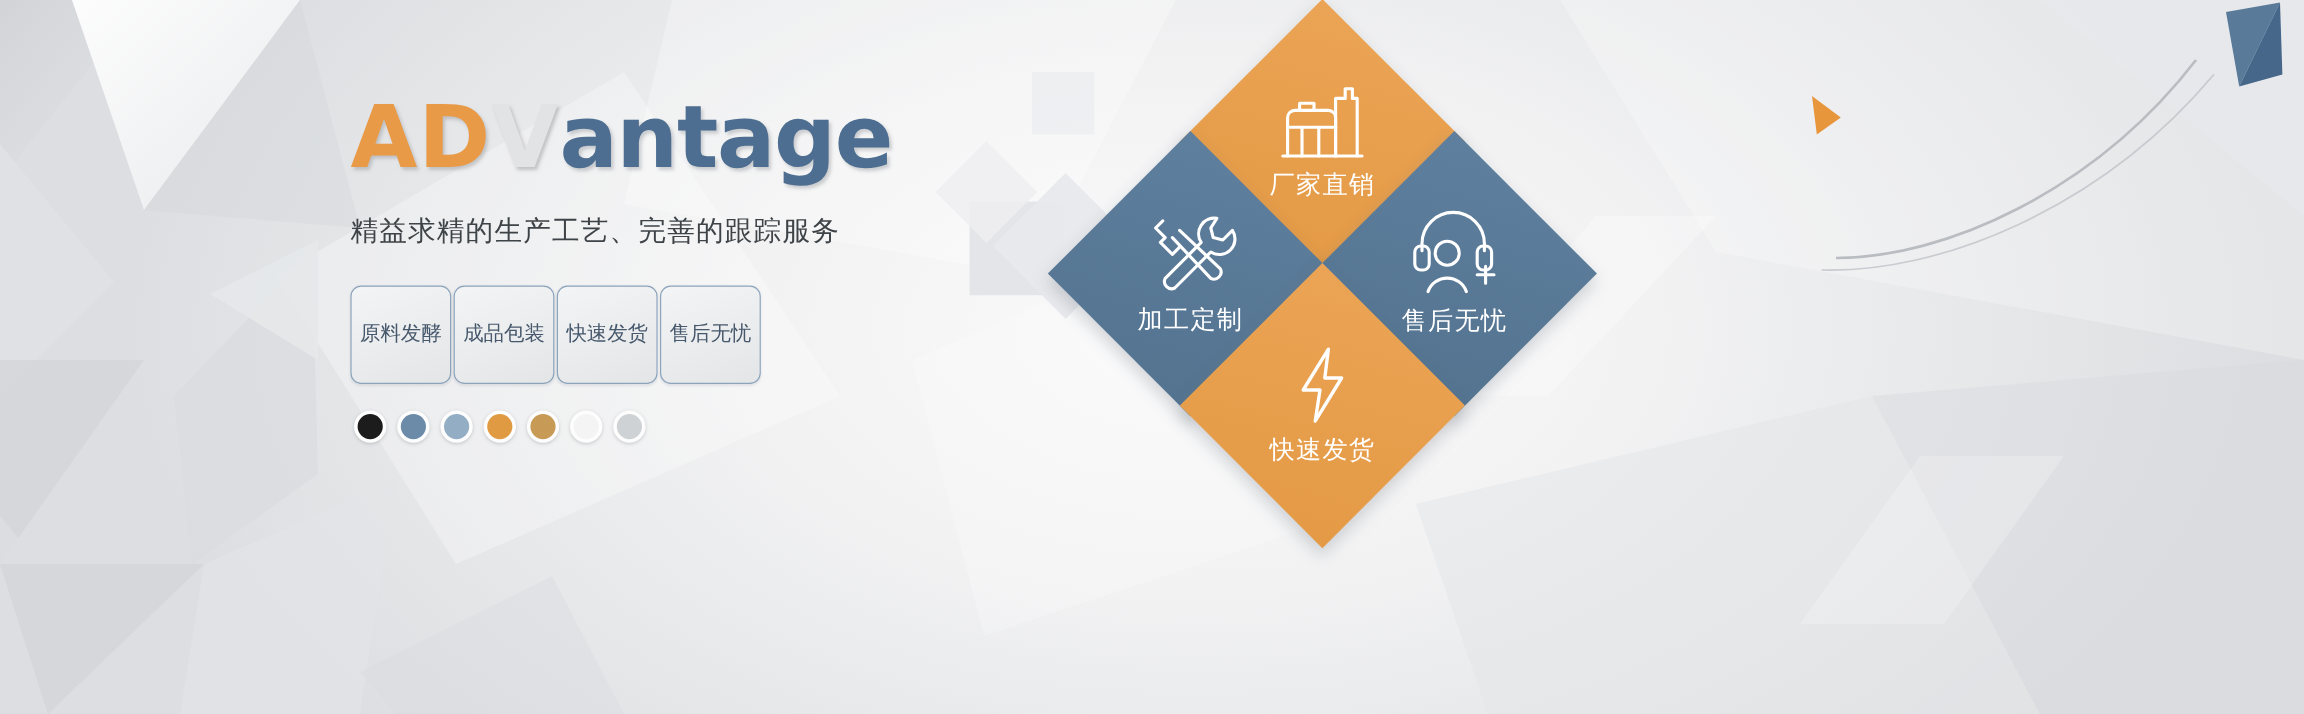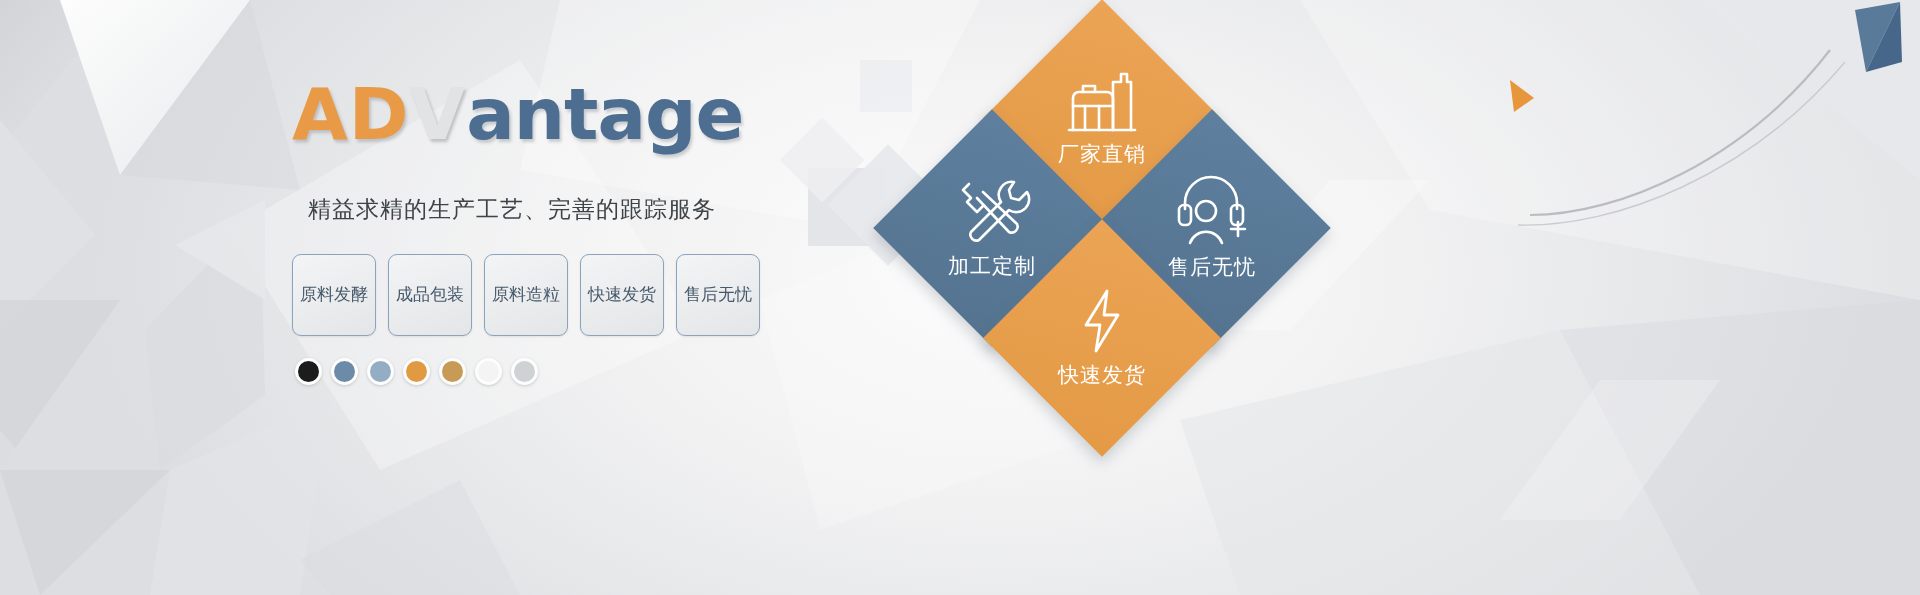--- a/index.html
+++ b/index.html
@@ -23,28 +23,28 @@
   .headline{
     font-size:72px;font-weight:bold;letter-spacing:1px;line-height:1;
     white-space:nowrap;margin:0;
     font-family:"DejaVu Sans","Liberation Sans",sans-serif;
   }
   .hl-ad{color:#e89a46;text-shadow:2px 3px 3px rgba(120,120,125,.35);}
   .hl-v{color:#e2e3e5;text-shadow:2px 3px 3px rgba(140,140,145,.45);}
   .hl-rest{color:#4d6e90;letter-spacing:-1px;text-shadow:2px 3px 3px rgba(120,125,135,.35);}
 
   .subtitle{
-    margin:16px;padding-top:26px;
+    margin:0;padding-top:26px;
     font-size:23px;line-height:34px;color:#3e4347;
     letter-spacing:1px;
     font-family:"DejaVu Sans","Liberation Sans",sans-serif;
   }
   .subtitle span{display:block;}
 
-  .process-row{display:flex;gap:12px;margin-top:28px;}
+  .process-row{display:flex;gap:2px;margin-top:28px;}
   .process-box{
     width:84px;height:82px;border:1px solid #8ba3bb;border-radius:9px;
     background:linear-gradient(160deg,#f3f4f5 0%,#ebecee 55%,#e3e5e7 100%);
     display:flex;align-items:center;justify-content:center;
     box-shadow:0 1px 2px rgba(130,140,150,.18);
     box-sizing:border-box;
   }
   .process-box span{
     font-size:17px;color:#46586b;letter-spacing:0px;line-height:1.15;
     text-align:center;width:70px;
@@ -164,23 +164,20 @@
     </p>
 
     <div class="process-row">
       <div class="process-box">
         <span>原料发酵</span>
       </div>
       <div class="process-box">
         <span>成品包装</span>
       </div>
       <div class="process-box">
-        <span>原料造粒</span>
-      </div>
-      <div class="process-box">
         <span>快速发货</span>
       </div>
       <div class="process-box">
         <span>售后无忧</span>
       </div>
     </div>
 
     <div class="dots-row">
       <div class="dot" style="background: rgb(28, 28, 28);"></div>
       <div class="dot" style="background: rgb(107, 139, 168);"></div>

